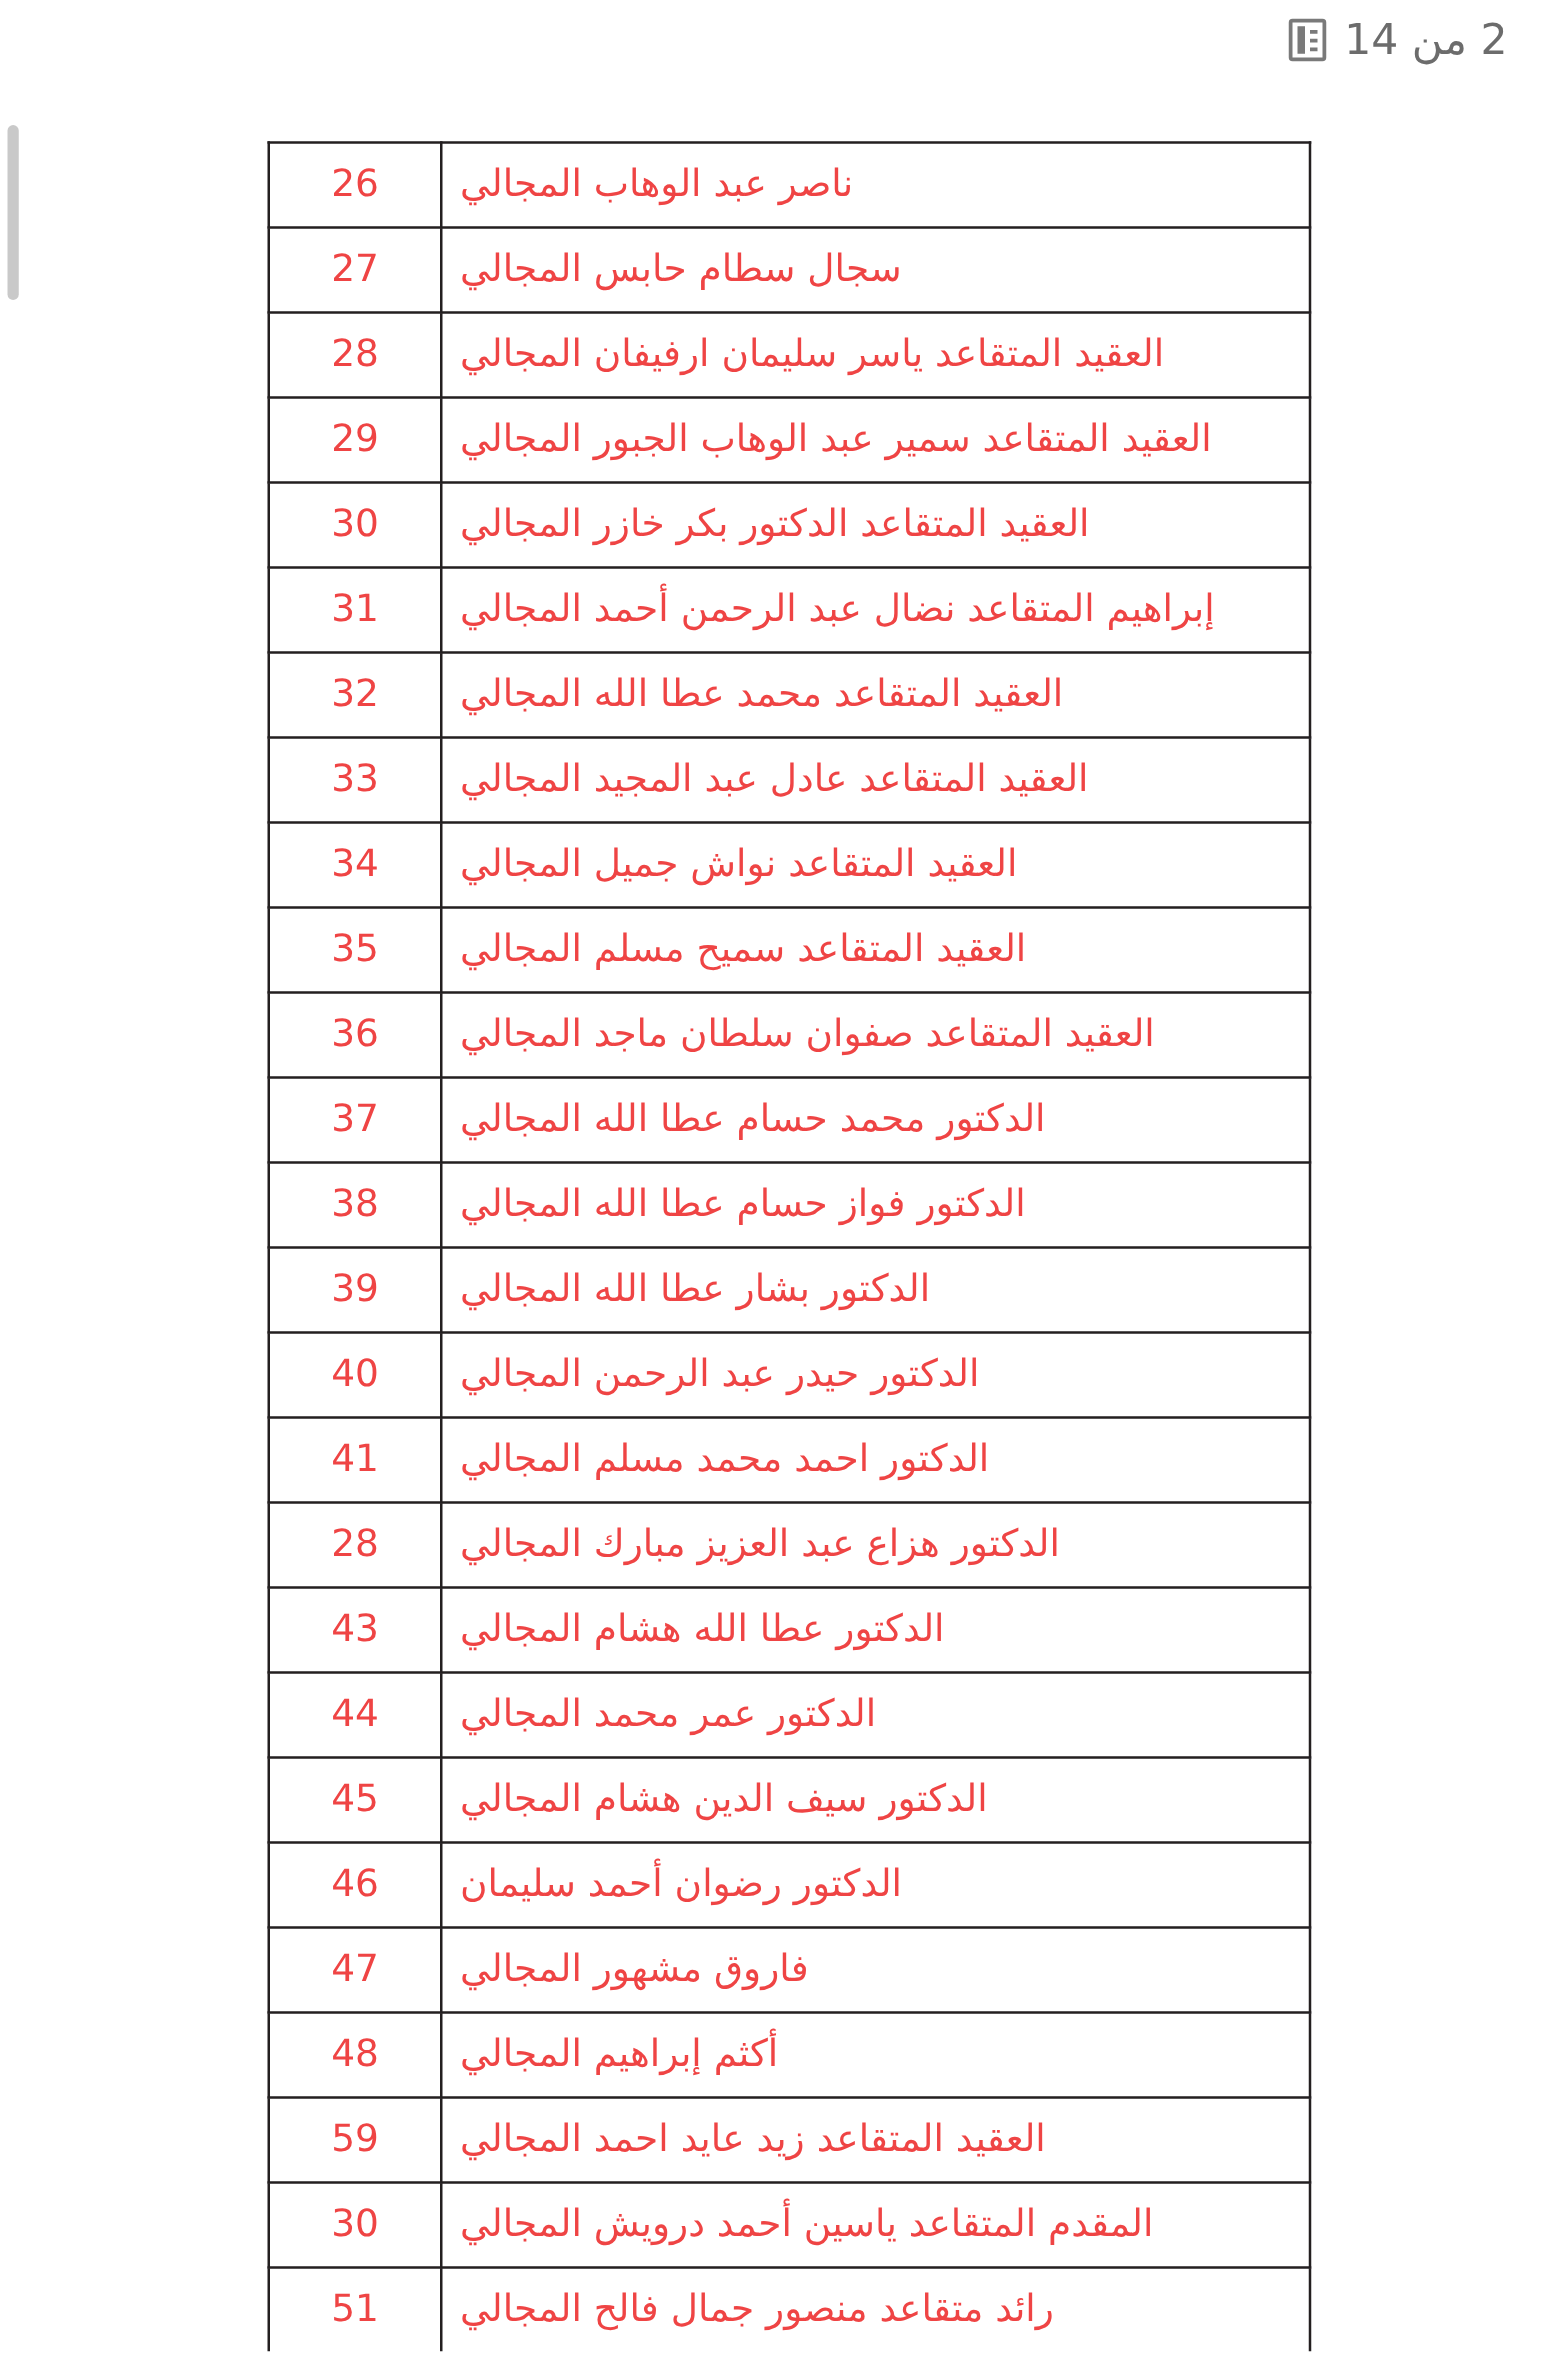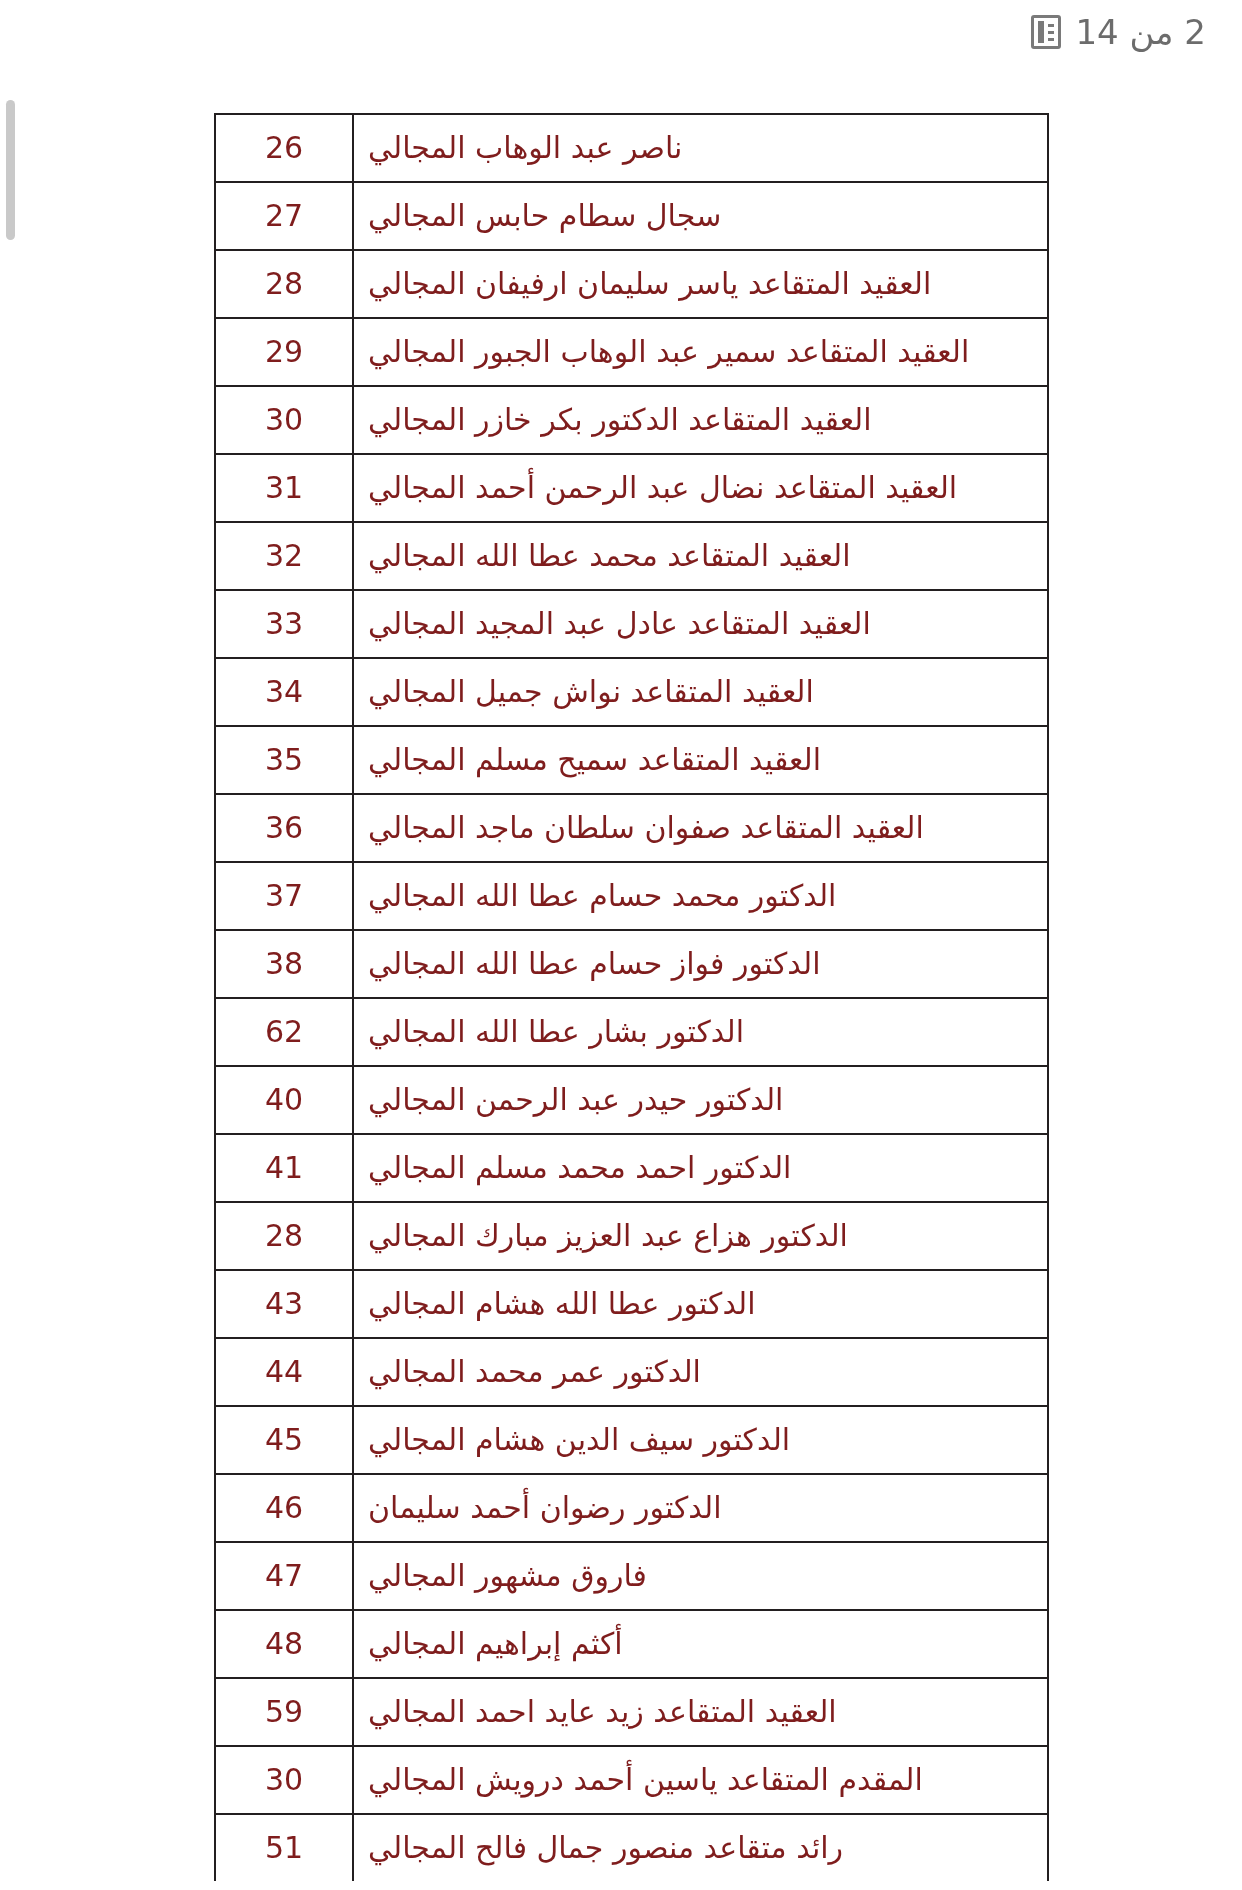--- a/index.html
+++ b/index.html
@@ -99,21 +99,21 @@
     border-collapse: collapse;
     width: 100%;
     table-layout: fixed;
     direction: rtl;
   }
   table.names td {
     border: 2px solid #231f20;
     height: 66px;
     padding: 0 14px;
     vertical-align: middle;
-    color: #7f1d1d;
+    color: #ef4444;
     font-size: 30px;
     line-height: 1.15;
   }
   td.name-cell {
     text-align: left;
     border-right: none;
     font-family: "DejaVu Sans", "Liberation Sans", sans-serif;
     letter-spacing: -0.3px;
   }
   td.num-cell {
@@ -150,21 +150,21 @@
           </tr>
           <tr>
             <td class="name-cell">العقيد المتقاعد سمير عبد الوهاب الجبور المجالي</td>
             <td class="num-cell">29</td>
           </tr>
           <tr>
             <td class="name-cell">العقيد المتقاعد الدكتور بكر خازر المجالي</td>
             <td class="num-cell">30</td>
           </tr>
           <tr>
-            <td class="name-cell">العقيد المتقاعد نضال عبد الرحمن أحمد المجالي</td>
+            <td class="name-cell">إبراهيم المتقاعد نضال عبد الرحمن أحمد المجالي</td>
             <td class="num-cell">31</td>
           </tr>
           <tr>
             <td class="name-cell">العقيد المتقاعد محمد عطا الله المجالي</td>
             <td class="num-cell">32</td>
           </tr>
           <tr>
             <td class="name-cell">العقيد المتقاعد عادل عبد المجيد المجالي</td>
             <td class="num-cell">33</td>
           </tr>
@@ -183,21 +183,21 @@
           <tr>
             <td class="name-cell">الدكتور محمد حسام عطا الله  المجالي</td>
             <td class="num-cell">37</td>
           </tr>
           <tr>
             <td class="name-cell">الدكتور فواز حسام عطا الله المجالي</td>
             <td class="num-cell">38</td>
           </tr>
           <tr>
             <td class="name-cell">الدكتور بشار عطا الله المجالي</td>
-            <td class="num-cell">62</td>
+            <td class="num-cell">39</td>
           </tr>
           <tr>
             <td class="name-cell">الدكتور حيدر عبد الرحمن المجالي</td>
             <td class="num-cell">40</td>
           </tr>
           <tr>
             <td class="name-cell">الدكتور احمد محمد مسلم المجالي</td>
             <td class="num-cell">41</td>
           </tr>
           <tr>

